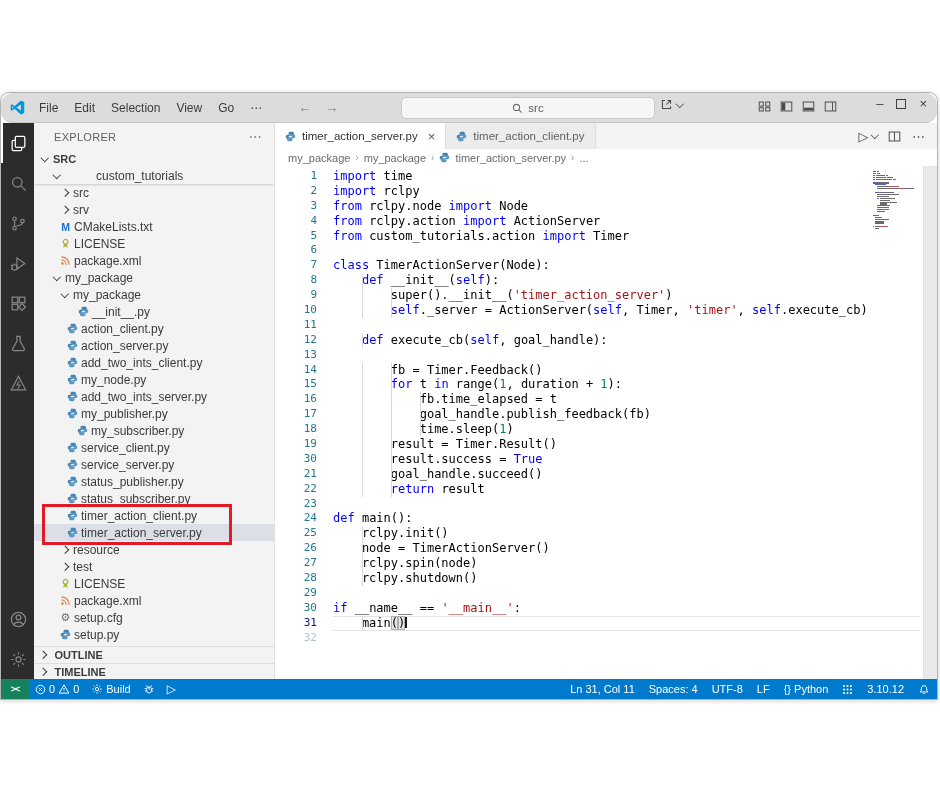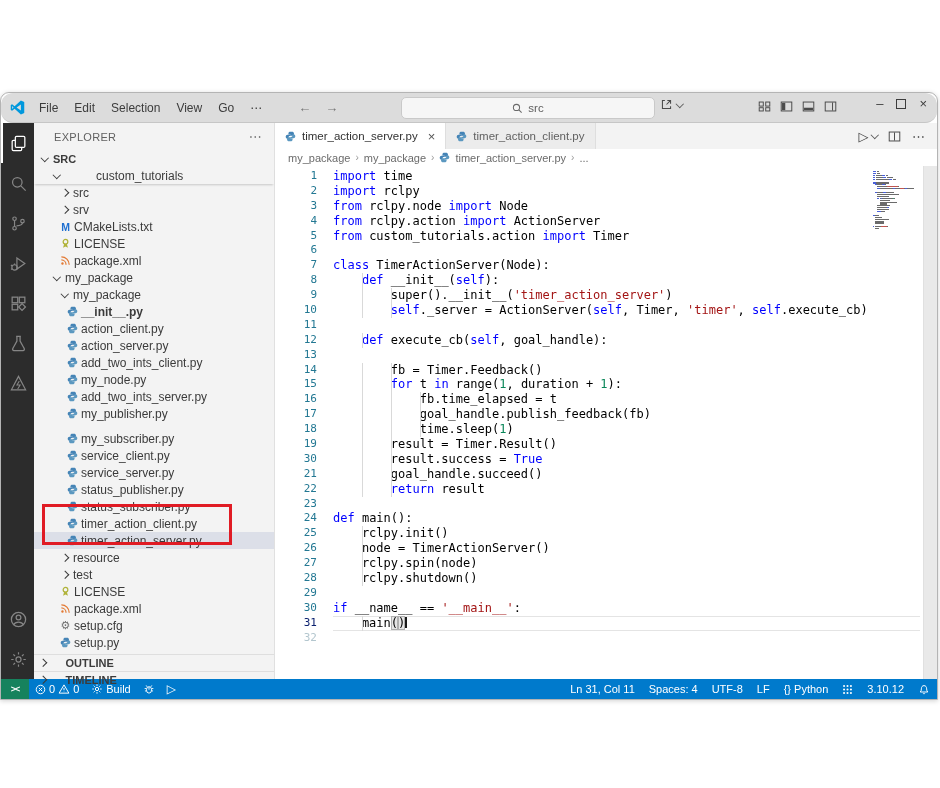--- a/index.html
+++ b/index.html
@@ -48,21 +48,21 @@
   .trow .tchev{flex:0 0 14px;display:flex;justify-content:center;}
   .trow .ticon{flex:0 0 15px;display:flex;justify-content:center;align-items:center;}
   .trow .tlabel{margin-left:1px;}
   .trow.root .tlabel{font-weight:bold;font-size:11px;}
   .tchev .chev{border-color:#3b3b3b;}
   .fi-cmake{color:#1f6fd0;font-weight:bold;font-size:10.5px;}
   .fi-gear{color:#717171;font-size:11px;}
   .annotbox{position:absolute;left:8px;width:184px;border:3px solid #e01b24;z-index:3;
             pointer-events:none;}
   .sb-panels{margin-top:3px;}
-  .sb-panel{height:16px;border-top:1px solid #dedede;display:flex;align-items:center;gap:20px;
+  .sb-panel{height:16px;border-top:1px solid #dedede;display:flex;align-items:center;gap:9px;
             padding-left:6px;font-size:11px;font-weight:bold;color:#3b3b3b;}
   
   .editorcol{flex:1;display:flex;flex-direction:column;background:#fff;min-width:0;}
   .tabbar{flex:0 0 26px;background:#f3f3f3;display:flex;align-items:stretch;font-size:11.5px;}
   .tab{display:flex;align-items:center;gap:6px;padding:0 10px;border-right:1px solid #dedede;
        cursor:pointer;}
   .tab.active{background:#fff;color:#333;}
   .tab.inactive{background:#ececec;color:#616161;}
   .tabclose{font-size:13px;color:#555;margin-left:4px;}
   .editoractions{margin-left:auto;display:flex;align-items:center;gap:11px;padding-right:12px;
@@ -296,21 +296,21 @@
                 <span class="chev down"></span>
               </span>
               <span class="tlabel">my_package</span>
             </div>
             <div class="trow" style="padding-left: 24px;">
               <span class="tchev">
                 <span class="chev down"></span>
               </span>
               <span class="tlabel">my_package</span>
             </div>
-            <div class="trow" style="padding-left: 31px; font-weight: bold;">
+            <div class="trow" style="padding-left: 42px;">
               <span class="ticon">
                 <svg width="11" height="11" viewBox="0 0 16 16">
                   <path fill="#4584b6" d="M7.9 1C5.9 1 5 1.9 5 3.2V5h3.2v.6H3.7C2.2 5.6 1 6.6 1 8.5s1.2 2.9 2.7 2.9H5V9.7C5 8.2 6.2 7 7.7 7h3.1C12 7 13 6 13 4.8V3.2C13 1.9 11.9 1 9.9 1z"></path>
                   <path fill="#5b98c0" d="M8.1 15c2 0 2.9-.9 2.9-2.2V11H7.8v-.6h4.5c1.5 0 2.7-1 2.7-2.9s-1.2-2.9-2.7-2.9H11v1.7C11 7.8 9.8 9 8.3 9H5.2C4 9 3 10 3 11.2v1.6C3 14.1 4.1 15 6.1 15z"></path>
                 </svg>
               </span>
               <span class="tlabel">__init__.py</span>
             </div>
             <div class="trow" style="padding-left: 31px;">
               <span class="ticon">
@@ -359,21 +359,21 @@
             </div>
             <div class="trow" style="padding-left: 31px;">
               <span class="ticon">
                 <svg width="11" height="11" viewBox="0 0 16 16">
                   <path fill="#4584b6" d="M7.9 1C5.9 1 5 1.9 5 3.2V5h3.2v.6H3.7C2.2 5.6 1 6.6 1 8.5s1.2 2.9 2.7 2.9H5V9.7C5 8.2 6.2 7 7.7 7h3.1C12 7 13 6 13 4.8V3.2C13 1.9 11.9 1 9.9 1z"></path>
                   <path fill="#5b98c0" d="M8.1 15c2 0 2.9-.9 2.9-2.2V11H7.8v-.6h4.5c1.5 0 2.7-1 2.7-2.9s-1.2-2.9-2.7-2.9H11v1.7C11 7.8 9.8 9 8.3 9H5.2C4 9 3 10 3 11.2v1.6C3 14.1 4.1 15 6.1 15z"></path>
                 </svg>
               </span>
               <span class="tlabel">my_publisher.py</span>
             </div>
-            <div class="trow" style="padding-left: 31px; margin-top: 8px;">
+            <div class="trow" style="padding-left: 41px;">
               <span class="ticon">
                 <svg width="11" height="11" viewBox="0 0 16 16">
                   <path fill="#4584b6" d="M7.9 1C5.9 1 5 1.9 5 3.2V5h3.2v.6H3.7C2.2 5.6 1 6.6 1 8.5s1.2 2.9 2.7 2.9H5V9.7C5 8.2 6.2 7 7.7 7h3.1C12 7 13 6 13 4.8V3.2C13 1.9 11.9 1 9.9 1z"></path>
                   <path fill="#5b98c0" d="M8.1 15c2 0 2.9-.9 2.9-2.2V11H7.8v-.6h4.5c1.5 0 2.7-1 2.7-2.9s-1.2-2.9-2.7-2.9H11v1.7C11 7.8 9.8 9 8.3 9H5.2C4 9 3 10 3 11.2v1.6C3 14.1 4.1 15 6.1 15z"></path>
                 </svg>
               </span>
               <span class="tlabel">my_subscriber.py</span>
             </div>
             <div class="trow" style="padding-left: 31px;">
               <span class="ticon">

